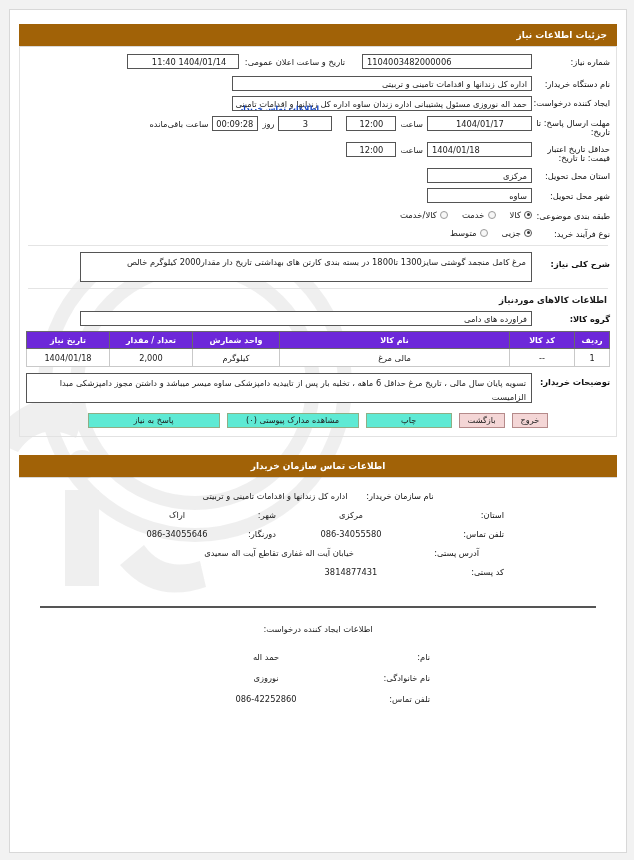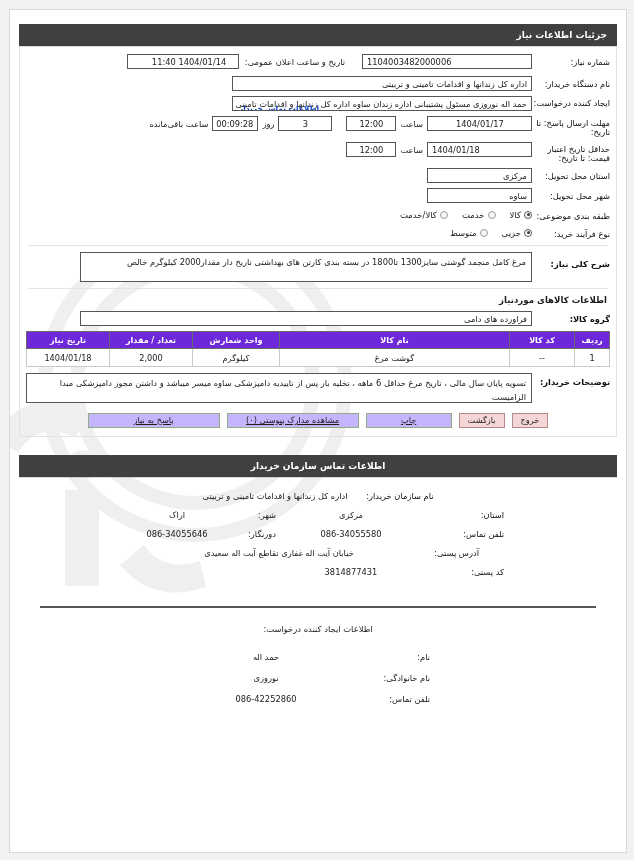--- a/index.html
+++ b/index.html
@@ -27,21 +27,21 @@
     width:420px;height:360px;
     opacity:.13;
     pointer-events:none;
     z-index:0;
   }
   .content{position:relative;z-index:2;}
 
   
   .bar{
     margin:14px 9px 0 9px;
-    background:#404040;
+    background:#a16207;
     color:#ffffff;
     height:22px;
     line-height:22px;
     font-size:9px;
     font-weight:bold;
     padding:0 10px;
     box-sizing:border-box;
     text-align:right;
     box-shadow:0 1px 0 rgba(0,0,0,.15);
   }
@@ -126,21 +126,21 @@
   }
 
   
   .btnrow{display:flex;justify-content:center;gap:7px;margin:10px 0 2px 0;}
   .btn{
     font-size:8.2px;height:15px;line-height:13px;
     padding:0 8px;box-sizing:border-box;
     border:1px solid #9a9a9a;cursor:pointer;
     white-space:nowrap;text-align:center;
   }
-  .btn.green{background:#c4b5fd;border-color:#8fae85;text-decoration:underline;}
+  .btn.green{background:#5eead4;border-color:#8fae85;}
   .btn.red{background:#f4d6d6;border-color:#b58a8a;}
   .btn.wide{min-width:132px;}
   .btn.xwide{min-width:86px;}
 
   
   .contact{padding:14px 22px 6px 22px;}
   .crow{display:flex;margin-bottom:9px;font-size:8.3px;align-items:baseline;}
   .ck{width:78px;text-align:right;color:#111;flex:0 0 auto;}
   .cv{width:150px;text-align:center;color:#222;flex:0 0 auto;}
   .ck2{width:54px;text-align:right;flex:0 0 auto;}
@@ -278,21 +278,21 @@
             <th>نام کالا</th>
             <th style="width:80px;">واحد شمارش</th>
             <th style="width:76px;">تعداد / مقدار</th>
             <th style="width:76px;">تاریخ نیاز</th>
           </tr>
         </thead>
         <tbody>
           <tr>
             <td>1</td>
             <td>--</td>
-            <td>گوشت مرغ</td>
+            <td>مالی مرغ</td>
             <td>کیلوگرم</td>
             <td>2,000</td>
             <td>1404/01/18</td>
           </tr>
         </tbody>
       </table>
 
       <div class="row" style="margin-top:6px;">
         <div class="lbl w1" style="font-weight:bold;line-height:10px;padding-top:4px;">توضیحات خریدار:</div>
         <div class="box rtl" style="width:508px;height:30px;line-height:14px;white-space:normal;padding:2px 5px;">تسویه پایان سال مالی ، تاریخ مرغ حداقل 6 ماهه ، تخلیه بار پس از تاییدیه دامپزشکی ساوه میسر میباشد و داشتن مجوز دامپزشکی مبدا الزامیست</div>

